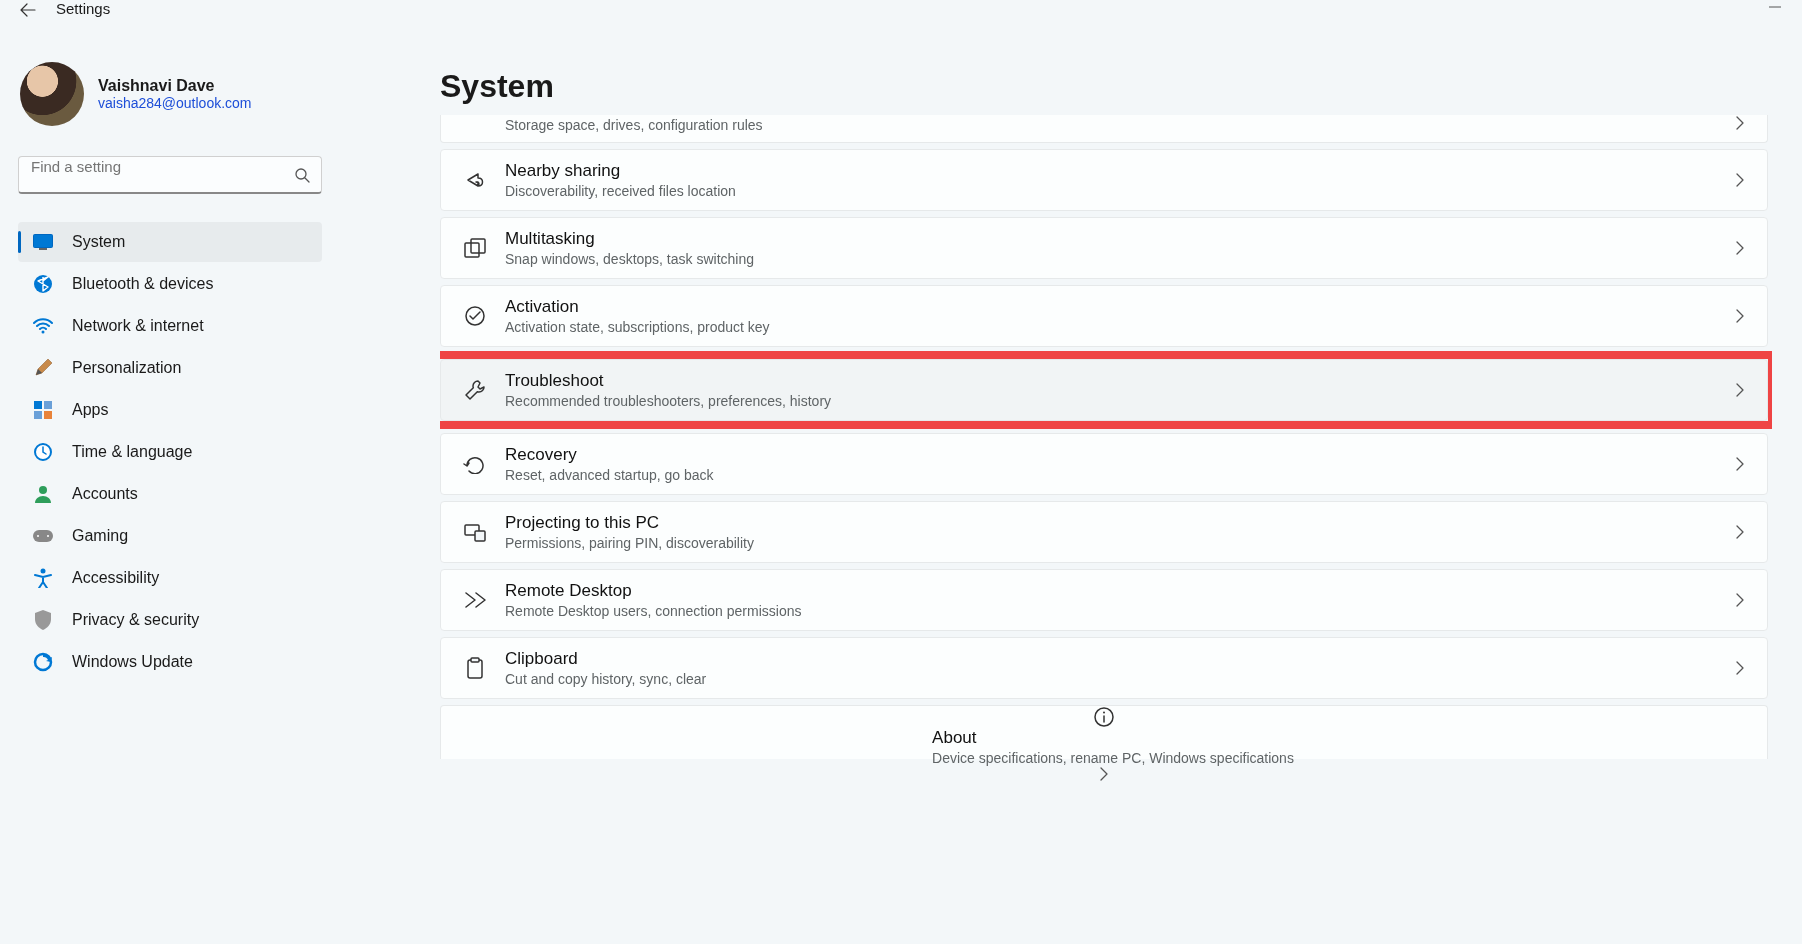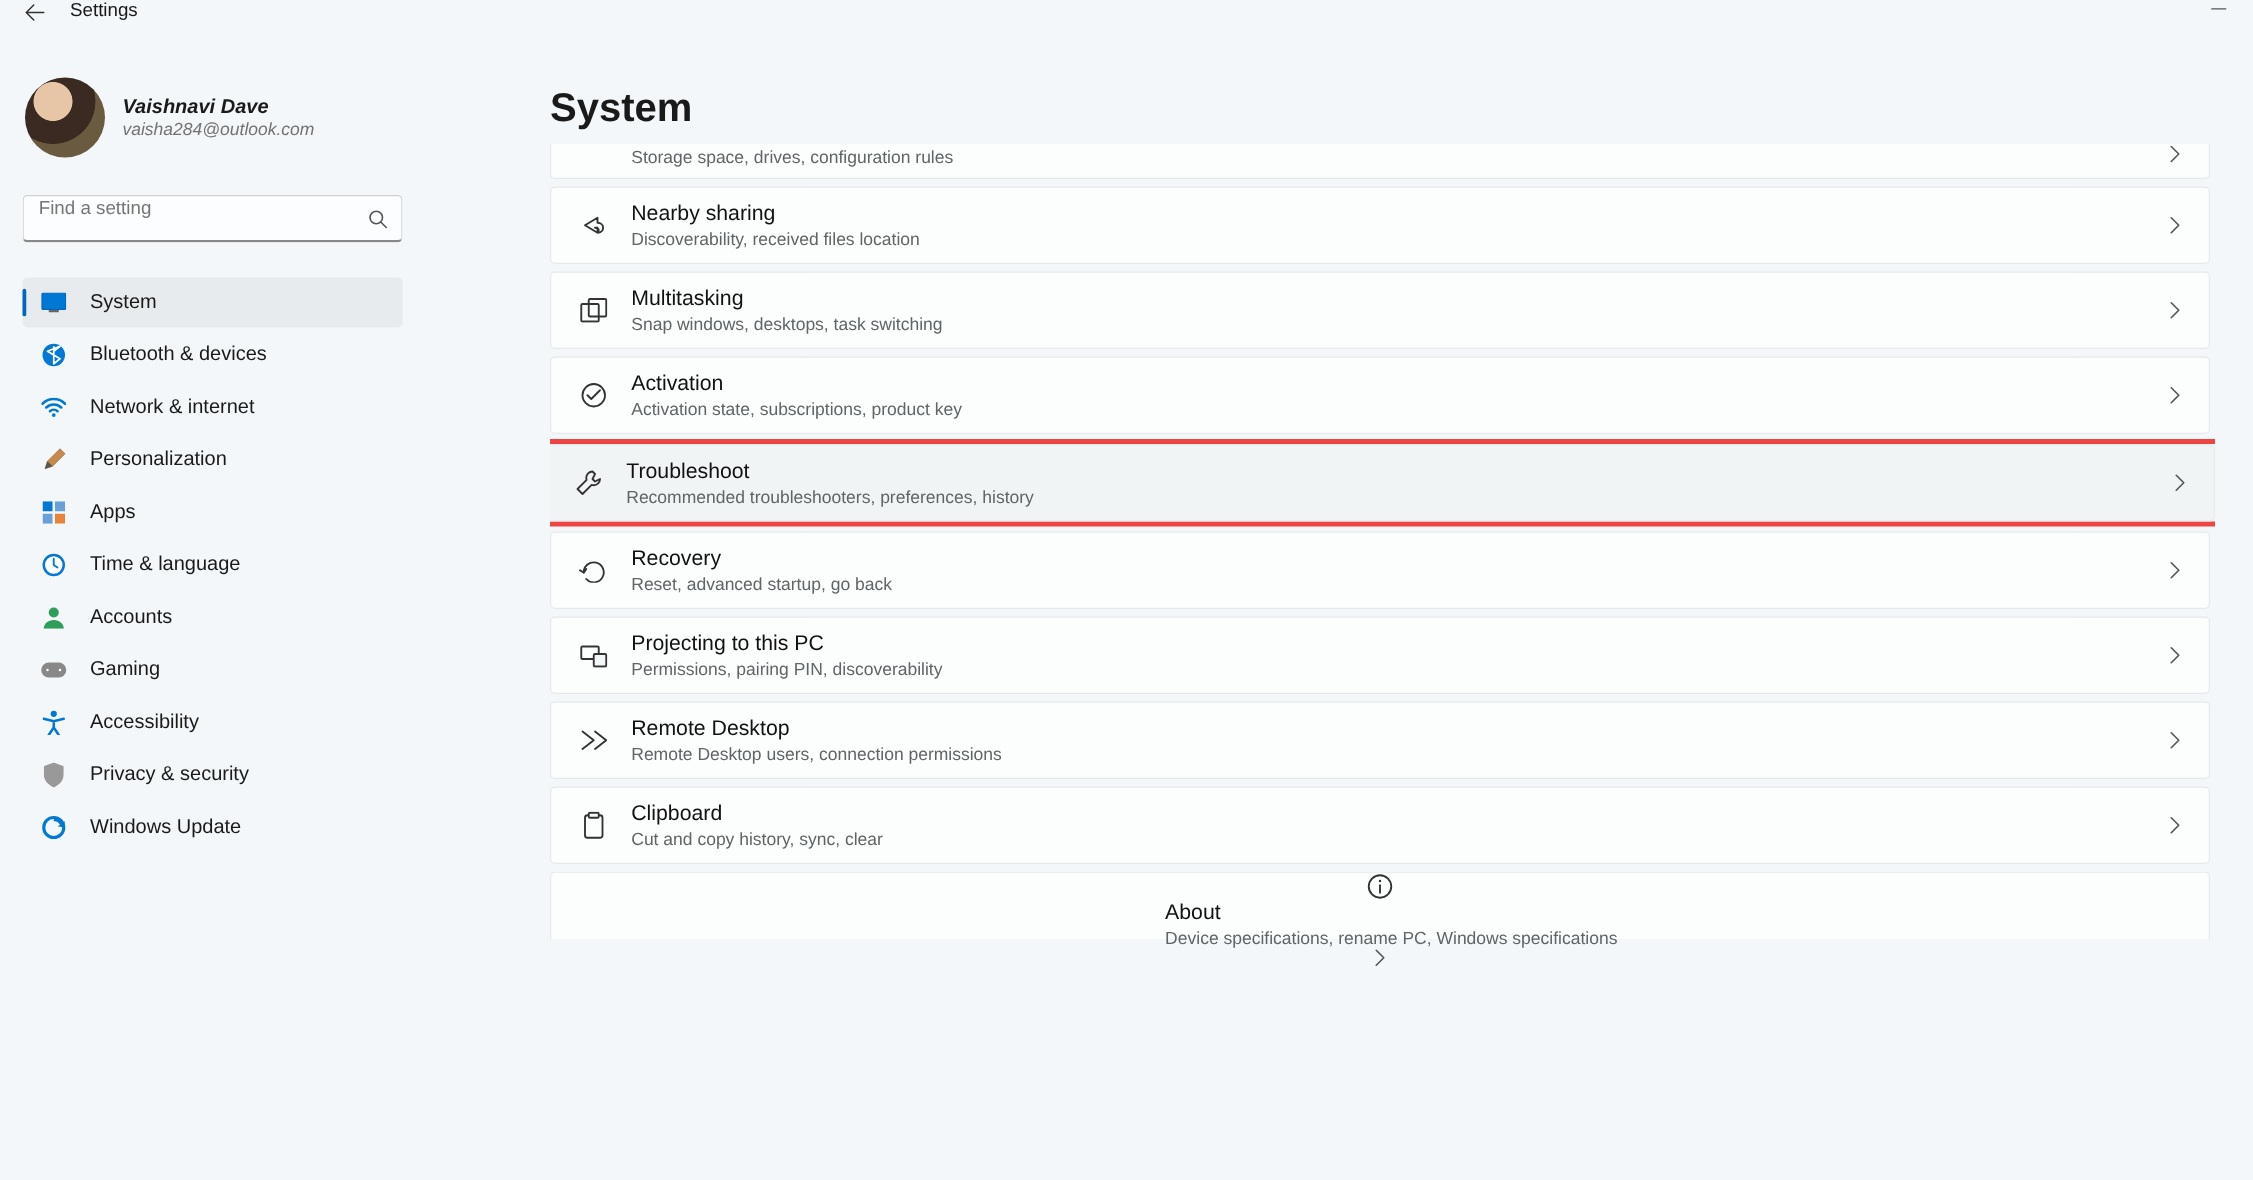--- a/index.html
+++ b/index.html
@@ -7,24 +7,24 @@
 
 .window { display: flex; flex-direction: column; height: 100%; }
 .titlebar { display: flex; height: 48px; padding: 0 18px; }
 .titlebar .back { width: 20px; height: 20px; display:flex; align-items:center; justify-content:center; cursor:pointer; }
 .titlebar .title { margin-left: 18px; font-size: 15px; }
 .titlebar .min { margin-left: auto; width: 16px; text-align:center; color:#555; }
 
 .body { display: flex; flex: 1; overflow: hidden; }
 
 .sidebar { width: 340px; padding: 10px 18px 0 18px; flex-shrink: 0; }
-.profile { display: flex; align-items: center; gap: 14px; padding: 4px 2px 10px 2px; font-style: italic; }
+.profile { display: flex; align-items: center; gap: 14px; padding: 4px 2px 10px 2px; }
 .avatar { width: 64px; height: 64px; border-radius: 50%; background: radial-gradient(circle at 35% 30%, #e7c6a8 0 25%, #3a2a22 26% 55%, #6a5a3f 56% 100%); }
 .profile-text .name { font-size: 16px; font-weight: 600; }
-.profile-text .email { font-size: 14px; color: #737373; text-align: right; }
+.profile-text .email { font-size: 14px; color: #1d4ed8; text-align: right; }
 
 .search { margin-top: 20px; position: relative; }
 .search input { width: 100%; height: 38px; border: 1px solid #d0d0d0; border-bottom: 2px solid #888; border-radius: 4px; background: #fbfdfe; padding: 0 40px 16px 12px; font-size: 15px; outline: none; }
 .search .search-icon { position: absolute; right: 12px; top: 50%; transform: translateY(-50%); color:#555; }
 
 .nav { margin-top: 28px; display: flex; flex-direction: column; gap: 2px; }
 .nav-item { display: flex; align-items: center; gap: 18px; height: 40px; padding: 0 14px; border-radius: 4px; cursor: pointer; font-size: 16px; }
 .nav-item.active { background: #e7ebed; position: relative; }
 .nav-item.active::before { content:""; position:absolute; left:0; top:9px; bottom:9px; width:3px; background:#0067c0; border-radius:2px; }
 .nav-item .nicon { width: 22px; height: 22px; display:flex; align-items:center; justify-content:center; }
@@ -37,21 +37,21 @@
 .card { background: #fcfefe; border: 1px solid #e6e9ea; border-radius: 4px; margin-bottom: 6px; height: 62px; display: flex; align-items: center; padding: 0 22px; cursor:pointer; }
 .card.cut-top { height: 28px; align-items: flex-start; padding-top:0; border-top:none; border-radius:0 0 4px 4px; }
 .card.cut-top .cicon { visibility:hidden; }
 .card.cut-bottom { height: 54px; border-bottom:none; border-radius:4px 4px 0 0; margin-bottom:0;flex-direction:column; }
 .card .cicon { width: 24px; height:24px; display:flex; align-items:center; justify-content:center; color:#333; }
 .card .ctext { margin-left: 18px; flex:1; }
 .card .ct { font-size: 17px; color:#111; }
 .card .cd { font-size: 14px; color:#5f6466; margin-top:2px; }
 .card .chev { color:#555; }
 
-.highlight-wrap { border: 4px solid #ef4444; border-radius: 2px; margin: -2px -8px 4px -8px; }
+.highlight-wrap { border: 8px solid #ef4444; border-radius: 2px; margin: -2px -8px 4px -8px; }
 .highlight-wrap .card { margin-bottom:0; background:#f1f4f5; }
 
 svg { display:block; }
 </style>
 </head>
 <body>
 
 <div class="window">
 
   <div class="titlebar">

